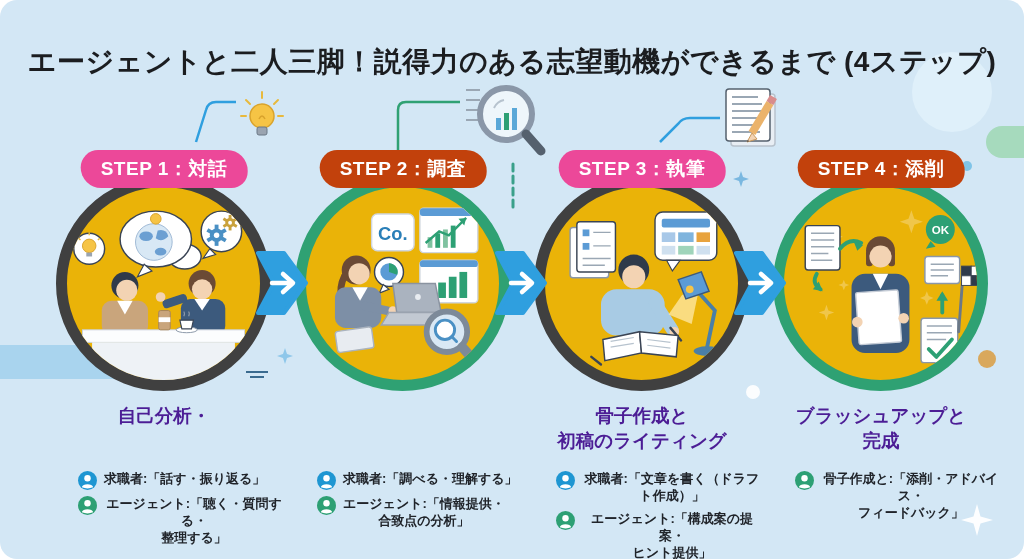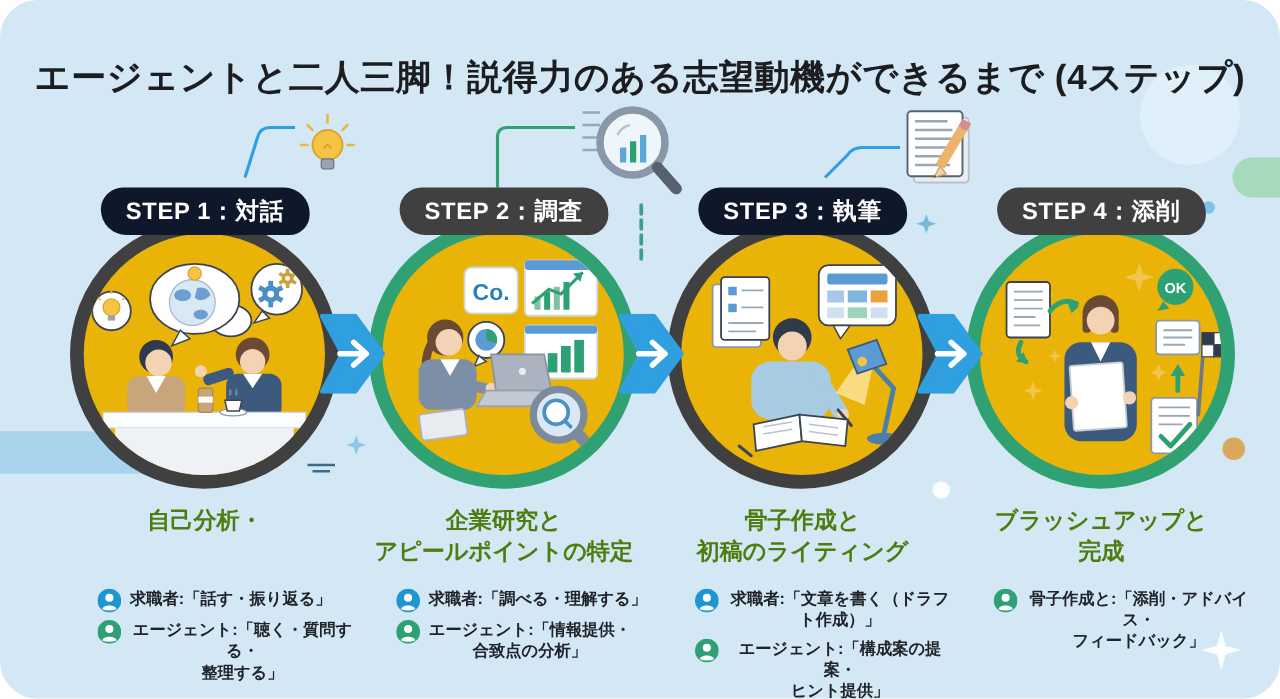--- a/index.html
+++ b/index.html
@@ -1,33 +1,33 @@
 <!DOCTYPE html>
 <html><head>
 <meta charset="utf-8">
 <style>
   html,body{margin:0;padding:0;background:#fff;}
   body{width:1024px;height:559px;position:relative;overflow:hidden;
        font-family:"Liberation Sans","DejaVu Sans",sans-serif;}
-  .canvas{position:absolute;inset:0;background:#d3e7f5;border-radius:30px;overflow:hidden;}
+  .canvas{position:absolute;inset:0;background:#d3e7f5;border-radius:17px;overflow:hidden;}
   .deco{position:absolute;inset:0;z-index:1;pointer-events:none;}
   .title{position:absolute;top:24px;left:0;right:0;z-index:2;text-align:center;
          font-size:28px;font-weight:800;color:#1b1d20;letter-spacing:.5px;}
   .step{position:absolute;top:0;width:240px;height:559px;z-index:2;}
   .step-1{left:44px}.step-2{left:283px}.step-3{left:522px}.step-4{left:761px}
   .ring{position:absolute;top:176px;left:12px;width:193px;height:193px;border-radius:50%;
         background:#eab308;border:11px solid #404040;overflow:hidden;}
   .step.green .ring{border-color:#2fa173;}
   .ring svg{position:absolute;top:0;left:0;}
   .badge{position:absolute;top:150px;left:50%;transform:translateX(-50%);z-index:4;
-         background:#0f172a;color:#fff;font-size:19px;font-weight:800;letter-spacing:.5px;
+         background:#ec4899;color:#fff;font-size:19px;font-weight:800;letter-spacing:.5px;
          padding:6px 20px;border-radius:24px 28px 22px 28px;white-space:nowrap;}
-  .step.green .badge{background:#404040;}
+  .step.green .badge{background:#c2410c;}
   .heading{position:absolute;top:404px;left:50%;transform:translateX(-50%);width:270px;
-           text-align:center;font-size:18.5px;font-weight:800;line-height:1.35;color:#4d7c0f;}
+           text-align:center;font-size:18.5px;font-weight:800;line-height:1.35;color:#4c1d95;}
   .bullets{position:absolute;top:471px;left:10px;display:flex;flex-direction:column;gap:6px;}
   .bullet{display:flex;gap:7px;align-items:flex-start;font-size:13px;font-weight:700;
           color:#20242a;line-height:1.3;padding-left:24px;}
   .bullet .pic{flex:0 0 auto;width:19px;height:19px;}
   .bullet span.t{white-space:pre-line;text-align:center;}
   .flow{position:absolute;top:251px;width:54px;height:64px;z-index:3;}
   .flow-1{left:256px}.flow-2{left:495px}.flow-3{left:734px}
 </style>
 </head>
 <body>
@@ -240,24 +240,20 @@
         </g>
         <rect x="30" y="150" width="38" height="22" rx="3" fill="#e8ecf1" stroke="#aab3bf" stroke-width="1.5" transform="rotate(-8 30 150)"></rect>
         <g>
           <circle cx="146" cy="150" r="21" fill="#d9e8f4" stroke="#7d8a99" stroke-width="6"></circle>
           <circle cx="144" cy="148" r="10" fill="#fff" stroke="#4a90c4" stroke-width="3"></circle>
           <line x1="151" y1="155" x2="156" y2="160" stroke="#4a90c4" stroke-width="3" stroke-linecap="round"></line>
           <line x1="162" y1="166" x2="178" y2="184" stroke="#7d8a99" stroke-width="10" stroke-linecap="round"></line>
         </g>
       </svg>
     </div>
-    <div class="heading">
-      <div>企業研究と</div>
-      <div>アピールポイントの特定</div>
-    </div>
     <div class="bullets">
       <div class="bullet">
         <svg class="pic" viewBox="0 0 20 20">
             <circle cx="10" cy="10" r="10" fill="#1e96d2"></circle>
             <circle cx="10" cy="7.6" r="3.4" fill="#fff"></circle>
             <path d="M4,17.2 C4.6,13 15.4,13 16,17.2 Q10,19.5 4,17.2 Z" fill="#fff"></path>
           </svg>
         <span class="t">求職者:「調べる・理解する」</span>
       </div>
       <div class="bullet">

